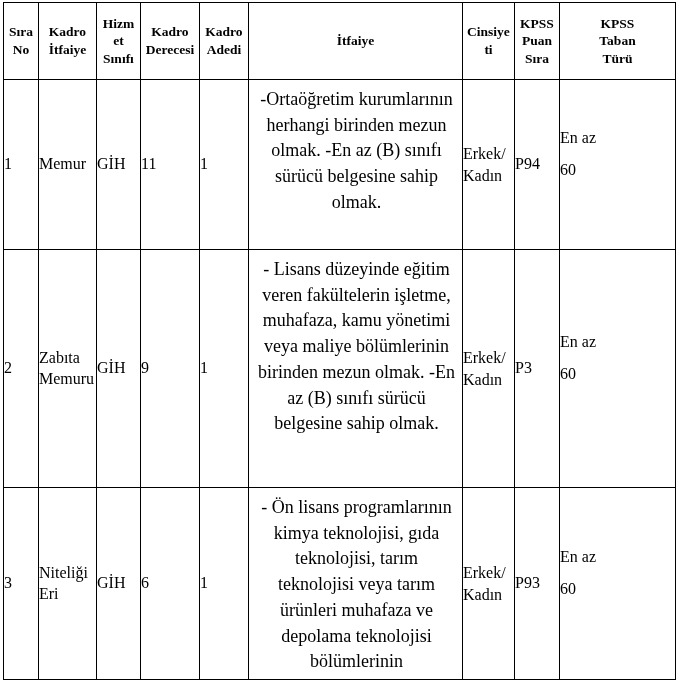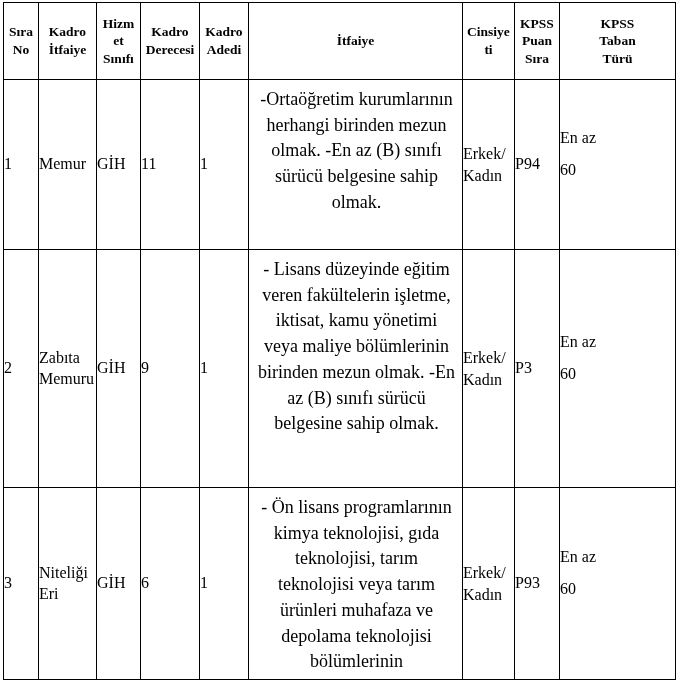--- a/index.html
+++ b/index.html
@@ -169,21 +169,21 @@
 
       <tr class="r2">
         <td>2</td>
         <td>
           <span class="hw">Zabıta</span>
           <span class="hw">Memuru</span>
         </td>
         <td>GİH</td>
         <td>9</td>
         <td>1</td>
-        <td class="nitelik">- Lisans düzeyinde eğitim veren fakültelerin işletme, iktisat, kamu yönetimi veya maliye bölümlerinin birinden mezun olmak. -En az (B) sınıfı sürücü belgesine sahip olmak.</td>
+        <td class="nitelik">- Lisans düzeyinde eğitim veren fakültelerin işletme, muhafaza, kamu yönetimi veya maliye bölümlerinin birinden mezun olmak. -En az (B) sınıfı sürücü belgesine sahip olmak.</td>
         <td class="cinsiyet">
           <span class="hw">Erkek/</span>
           <span class="hw">Kadın</span>
         </td>
         <td>P3</td>
         <td class="taban">
           <span class="hw">En az</span>
           <span class="hw">60</span>
         </td>
       </tr>

